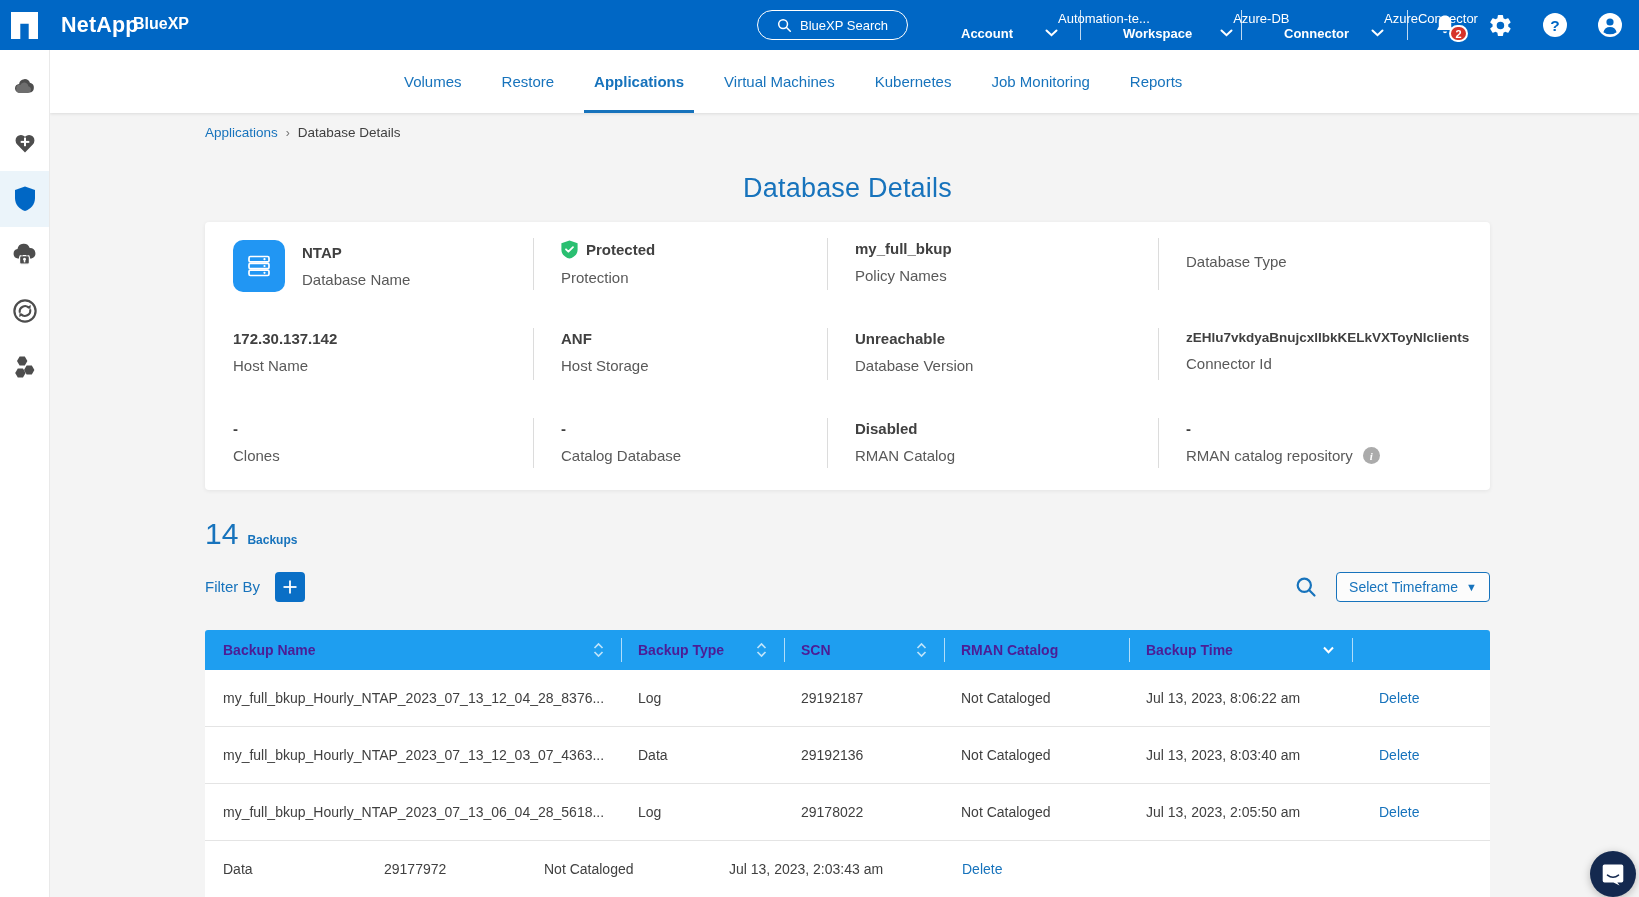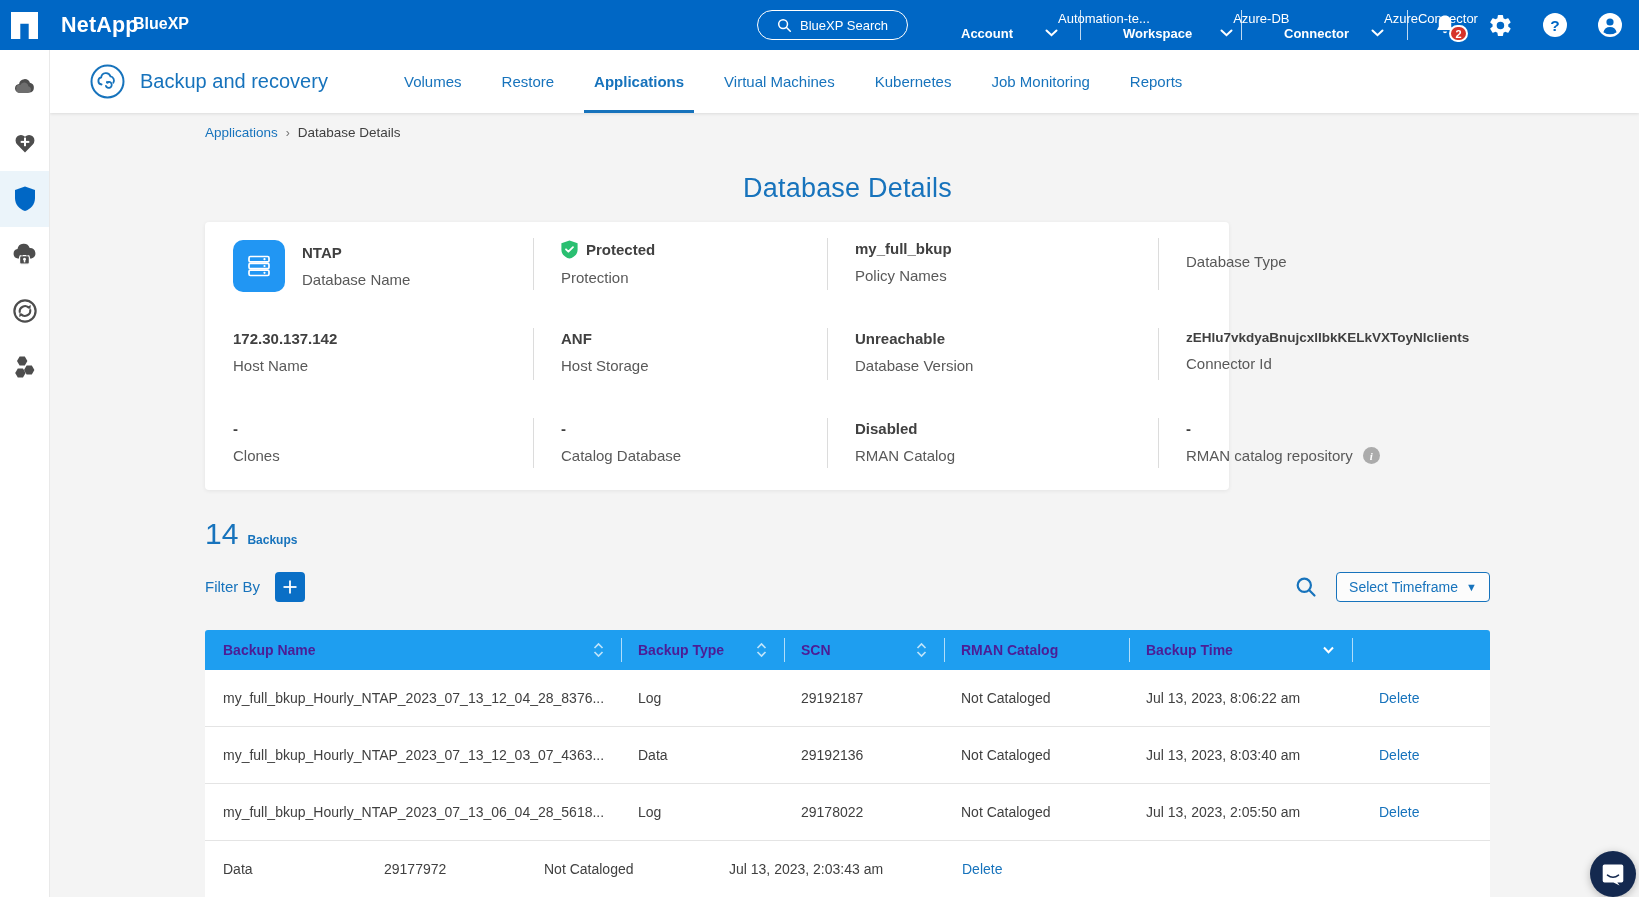--- a/index.html
+++ b/index.html
@@ -57,21 +57,21 @@
 
   
   .content{position:absolute;left:50px;top:113px;width:1589px;height:784px;background:var(--bg-gray);}
   .breadcrumb{position:absolute;left:155px;top:12px;font-size:13.5px;display:flex;align-items:center;gap:8px;}
   .bc-link{color:var(--link-blue);cursor:pointer;}
   .bc-sep{color:#757575;font-size:12px;}
   .bc-current{color:var(--text-dark);}
   .page-title{position:absolute;left:155px;top:60px;width:1285px;text-align:center;color:var(--link-blue);font-size:27px;font-weight:400;letter-spacing:.2px;}
 
   
-  .card{position:absolute;left:155px;top:109px;width:1024px;height:268px;background:#fff;border-radius:4px;box-shadow:0 1px 4px rgba(0,0,0,.07);display:grid;grid-template-columns:328px 294px 331px 332px;grid-template-rows:90px 90px 88px;}
+  .card{position:absolute;left:155px;top:109px;width:1285px;height:268px;background:#fff;border-radius:4px;box-shadow:0 1px 4px rgba(0,0,0,.07);display:grid;grid-template-columns:328px 294px 331px 332px;grid-template-rows:90px 90px 88px;}
   .cell{position:relative;padding:18px 10px 0 28px;}
   .cell.divider::before{content:"";position:absolute;left:0;top:16px;bottom:22px;width:1px;background:#DCDCDC;}
   .cell .val{color:var(--text-dark);font-size:15px;font-weight:bold;white-space:nowrap;}
   .cell .lbl{color:var(--text-gray);font-size:15px;margin-top:10px;white-space:nowrap;}
   .cell-dbname{display:flex;gap:17px;padding-top:18px;}
   .db-icon{width:52px;height:52px;border-radius:10px;background:var(--icon-blue);display:flex;align-items:center;justify-content:center;flex:none;}
   .cell-dbname .txt{padding-top:4px;}
   .valrow{display:flex;align-items:center;gap:8px;}
   .cell .val.small{font-size:13.5px;}
   .lblrow{display:flex;align-items:center;gap:10px;}
@@ -254,31 +254,20 @@
       <svg width="26" height="26" viewBox="0 0 26 26">
           <path fill="#4D4D4D" d="M7.6 2.6h5.2l2.6 4.5-2.6 4.5H7.6L5 7.1z"></path>
           <path fill="#4D4D4D" d="M14.6 11.6h5.2l2.6 4.5-2.6 4.5h-5.2L12 16.1z"></path>
           <path fill="#4D4D4D" d="M5.8 14.4H11l2.6 4.5-2.6 4.5H5.8l-2.6-4.5z"></path>
         </svg>
     </span>
   </div>
 </nav>
 
 <div class="svc-header">
-  <div class="svc-title-wrap">
-    <span style="display:flex;">
-      <svg width="35" height="35" viewBox="0 0 35 35">
-        <circle cx="17.5" cy="17.5" r="16" fill="none" stroke="#1773BC" stroke-width="2"></circle>
-        <path d="M11.6 20.5a3.6 3.6 0 0 1-.4-7.1 4.8 4.8 0 0 1 9.3-1 4.1 4.1 0 0 1 2.8 6.3" fill="none" stroke="#1773BC" stroke-width="1.8" stroke-linecap="round"></path>
-        <path d="M15.9 21.9a3 3 0 1 0 1-3.4" fill="none" stroke="#1773BC" stroke-width="1.8" stroke-linecap="round"></path>
-        <path fill="#1773BC" d="M16.2 16.7l.8 3.1 3-1z"></path>
-      </svg>
-    </span>
-    <span class="svc-title">Backup and recovery</span>
-  </div>
   <nav class="tabs">
     <span class="tab">Volumes</span>
     <span class="tab">Restore</span>
     <span class="tab active">Applications</span>
     <span class="tab">Virtual Machines</span>
     <span class="tab">Kubernetes</span>
     <span class="tab">Job Monitoring</span>
     <span class="tab">Reports</span>
   </nav>
 </div>

